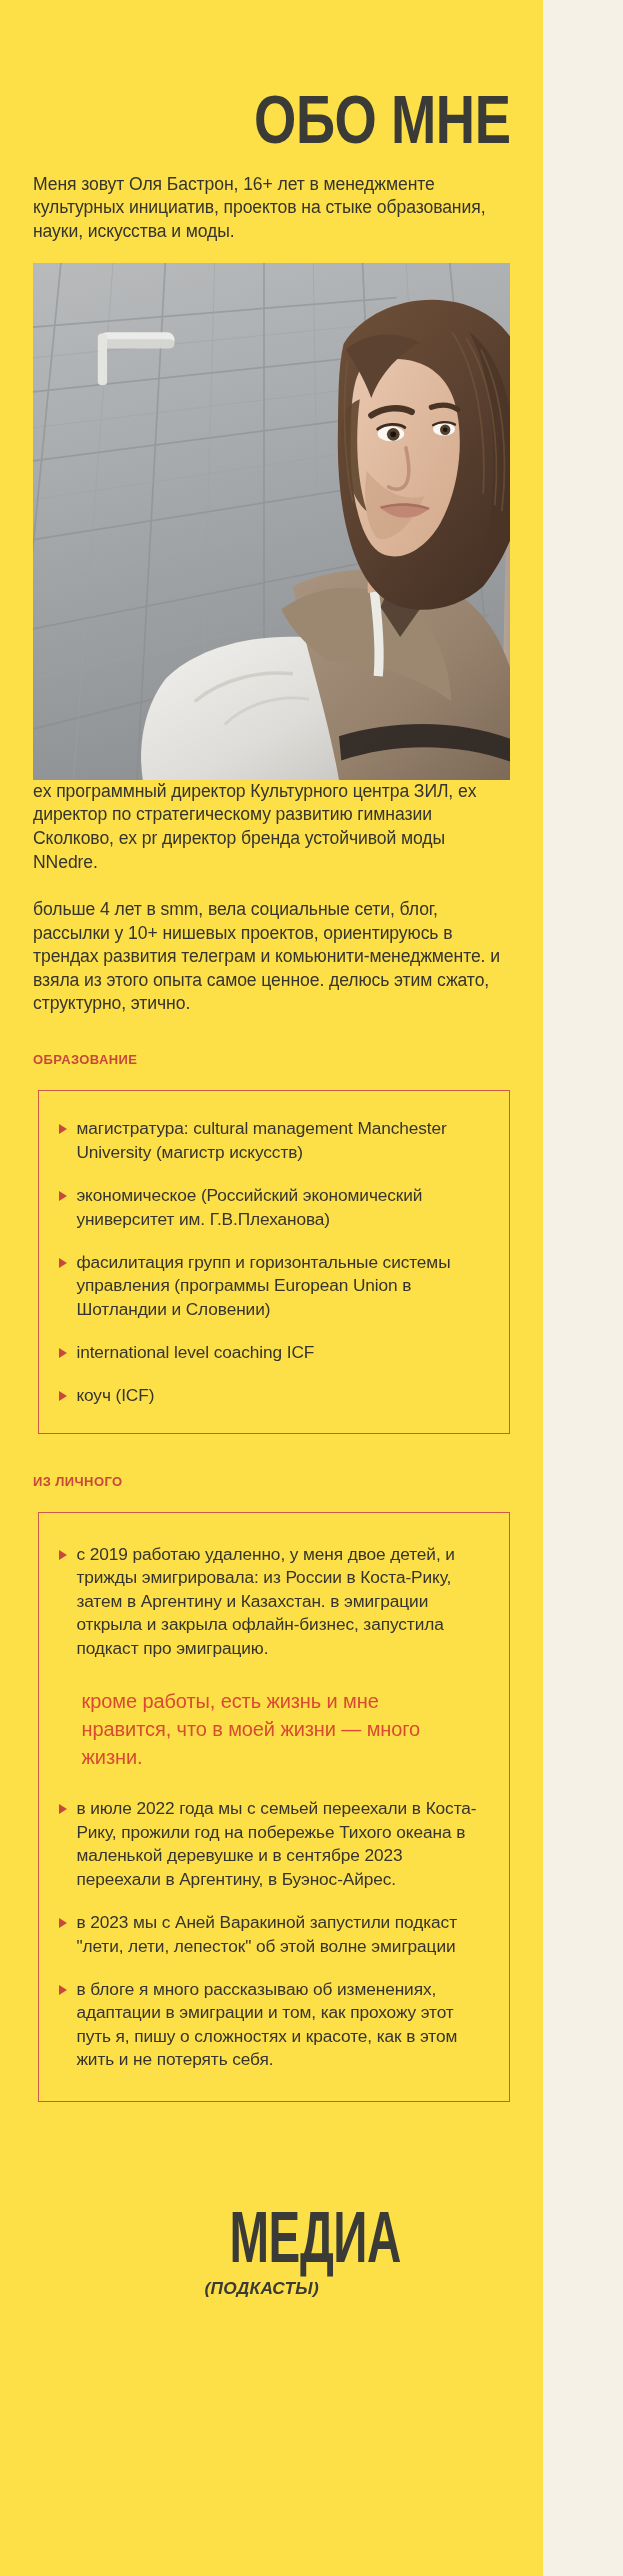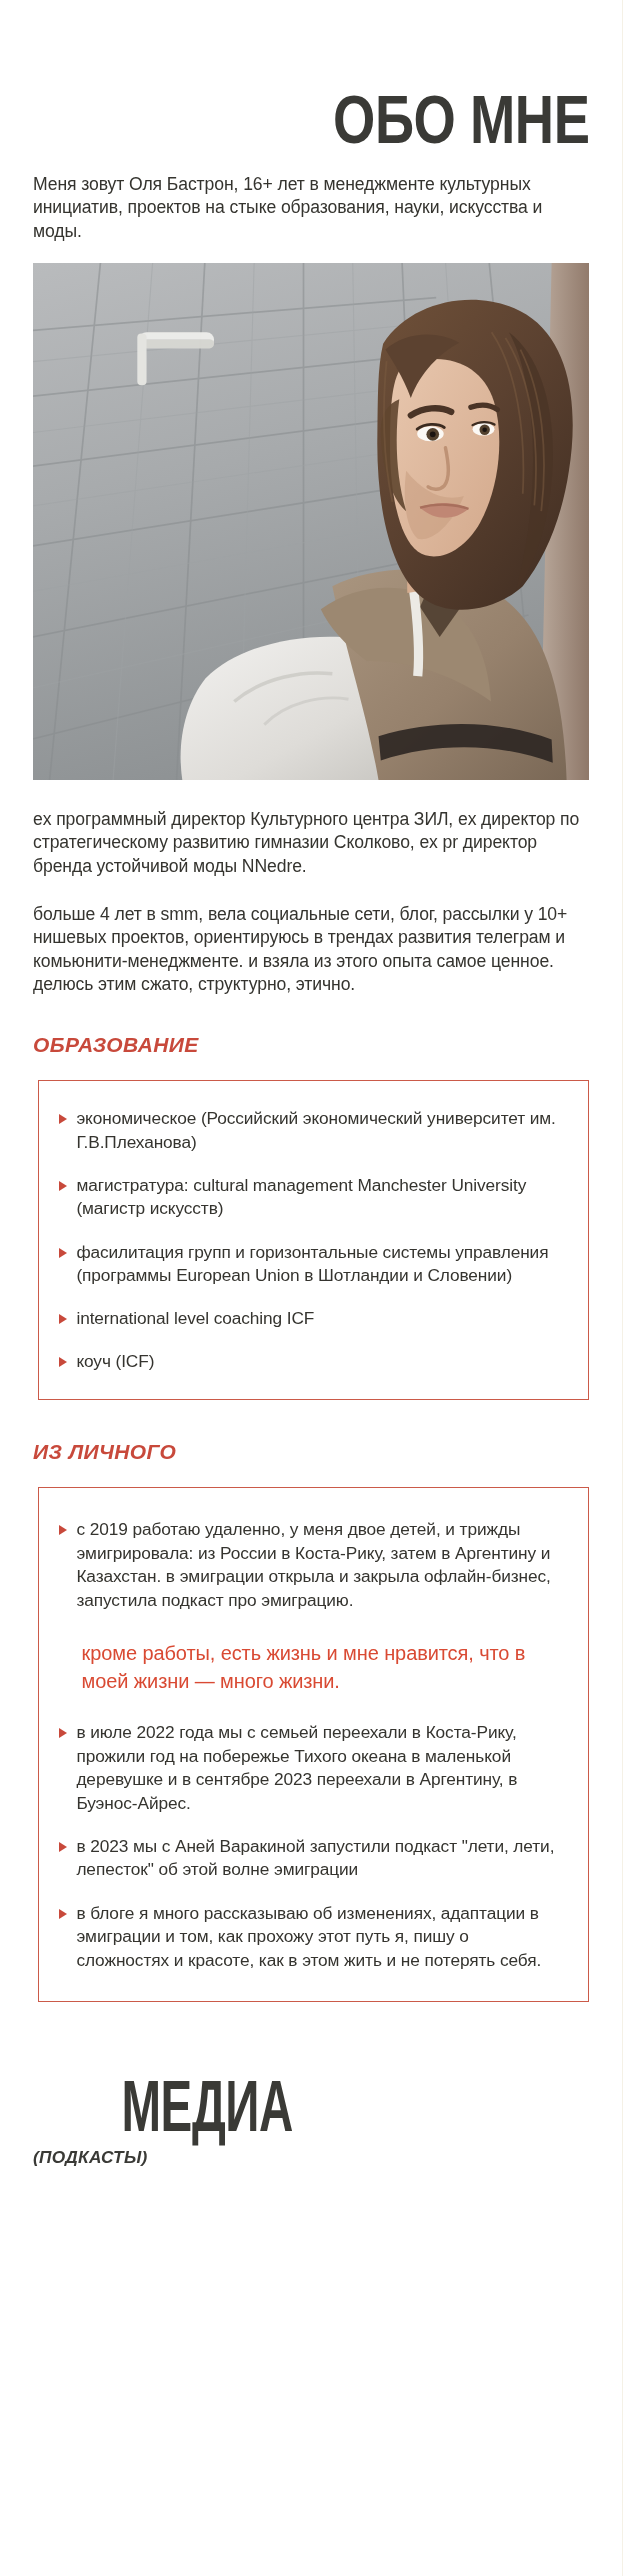--- a/index.html
+++ b/index.html
@@ -12,23 +12,23 @@
   body {
     font-family: "Liberation Sans", sans-serif;
     color: #35342F;
     width: 623px;
     min-height: 2576px;
     position: relative;
     overflow-x: hidden;
   }
 
   .page {
-    width: 622px;
+    width: 543px;
     min-height: 2576px;
-    background: #ffffff;
+    background: #fde047;
     position: relative;
     padding: 0;
   }
 
   
   .title-row {
     padding: 87px 33px 0 33px;
     text-align: right;
   }
   .big-title {
@@ -46,45 +46,44 @@
 
   
   .para {
     padding: 0 33px;
     font-size: 17.6px;
     line-height: 1.34;
     color: #35342F;
     letter-spacing: -0.1px;
   }
   .para.intro { margin-top: 21px; }
-  .para.after-photo { margin-top: 28px; }
+  .para.after-photo { }
   .para.smm { margin-top: 24px; }
 
   
   .photo-wrap {
     margin: 19.6px 0 0 0;
     padding: 0 33px 0 33px;
   }
   .photo {
     width: 100%;
     height: 517px;
     position: relative;
     overflow: hidden;
     background: #9FA2A4;
   }
   .photo svg { display: block; width: 100%; height: 100%; }
 
   
   .section-head {
     padding: 0 33px;
-    font-size: 21px;
+    font-size: 13px;
     font-weight: 700;
     letter-spacing: 0.4px;
     color: #C8493B;
-    font-style: italic;
   }
   .section-head.edu { margin-top: 36px; }
   .section-head.personal { margin-top: 40px; }
 
   
   .box {
     margin: 23px 33px 0 38px;
     border: 1.2px solid #CB5A49;
     padding: 26.5px 23px 25.4px 19.6px;
   }
@@ -118,23 +117,23 @@
     font-size: 20px;
     line-height: 1.4;
     text-align: left;
     margin: 26.5px 0 26.5px 0;
     padding: 0 12.7px 0 23px;
     letter-spacing: -0.1px;
   }
 
   
   .media-block {
-    margin-top: 71px;
+    margin-top: 102px;
     padding: 0 33px 0 33px;
-    text-align: left;
+    text-align: center;
   }
   .media-title {
     font-family: "Liberation Sans Narrow", "Liberation Sans", sans-serif;
     font-weight: 700;
     font-size: 72px;
     line-height: 0.92;
     color: #3A3A36;
     transform: scaleX(0.66);
     transform-origin: right center;
     display: inline-block;
@@ -290,25 +289,25 @@
   <div class="para after-photo">ex программный директор Культурного центра ЗИЛ, ex директор по стратегическому развитию гимназии Сколково, ex pr директор бренда устойчивой моды NNedre.</div>
 
   <div class="para smm">больше 4 лет в smm, вела социальные сети, блог, рассылки у 10+ нишевых проектов, ориентируюсь в трендах развития телеграм и комьюнити-менеджменте. и взяла из этого опыта самое ценное. делюсь этим сжато, структурно, этично.</div>
 
   <div class="section-head edu">ОБРАЗОВАНИЕ</div>
 
   <div class="box">
     <ul class="blist">
       <li>
         <span class="tri"></span>
+        <span class="li-text">магистратура: cultural management Manchester University (магистр искусств)</span>
+      </li>
+      <li>
+        <span class="tri"></span>
         <span class="li-text">экономическое (Российский экономический университет им. Г.В.Плеханова)</span>
-      </li>
-      <li>
-        <span class="tri"></span>
-        <span class="li-text">магистратура: cultural management Manchester University (магистр искусств)</span>
       </li>
       <li>
         <span class="tri"></span>
         <span class="li-text">фасилитация групп и горизонтальные системы управления (программы European Union в Шотландии и Словении)</span>
       </li>
       <li>
         <span class="tri"></span>
         <span class="li-text">international level coaching ICF</span>
       </li>
       <li>

